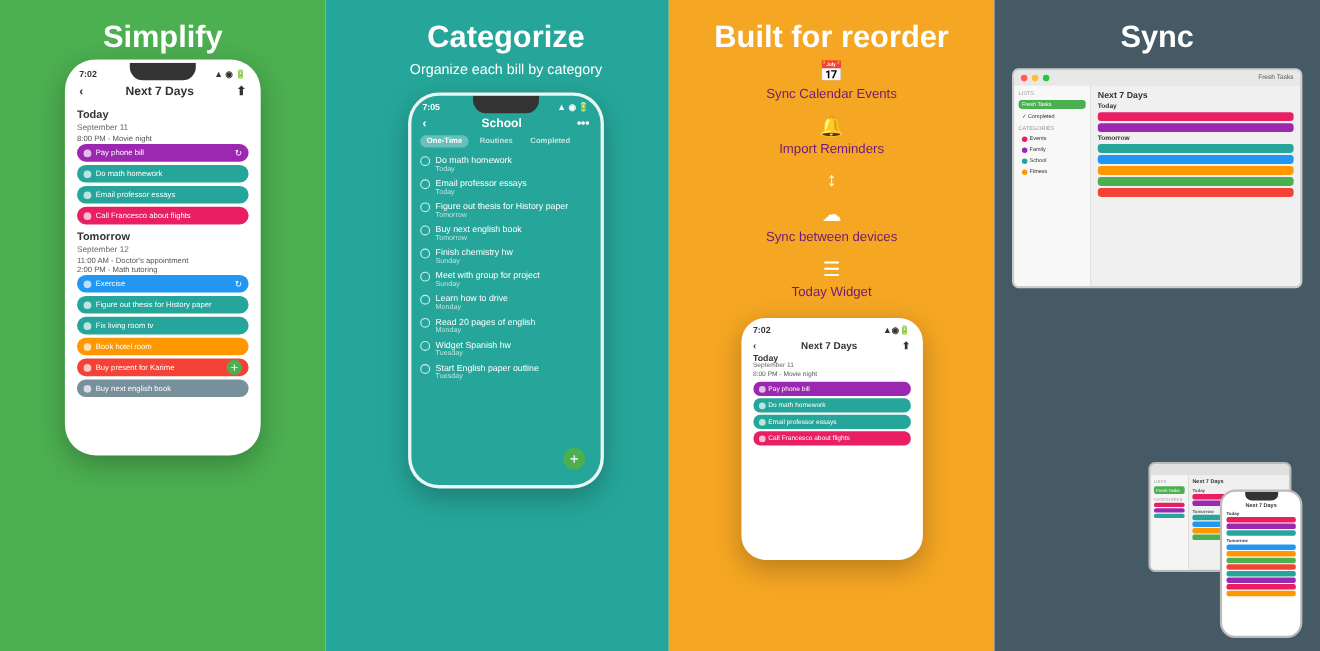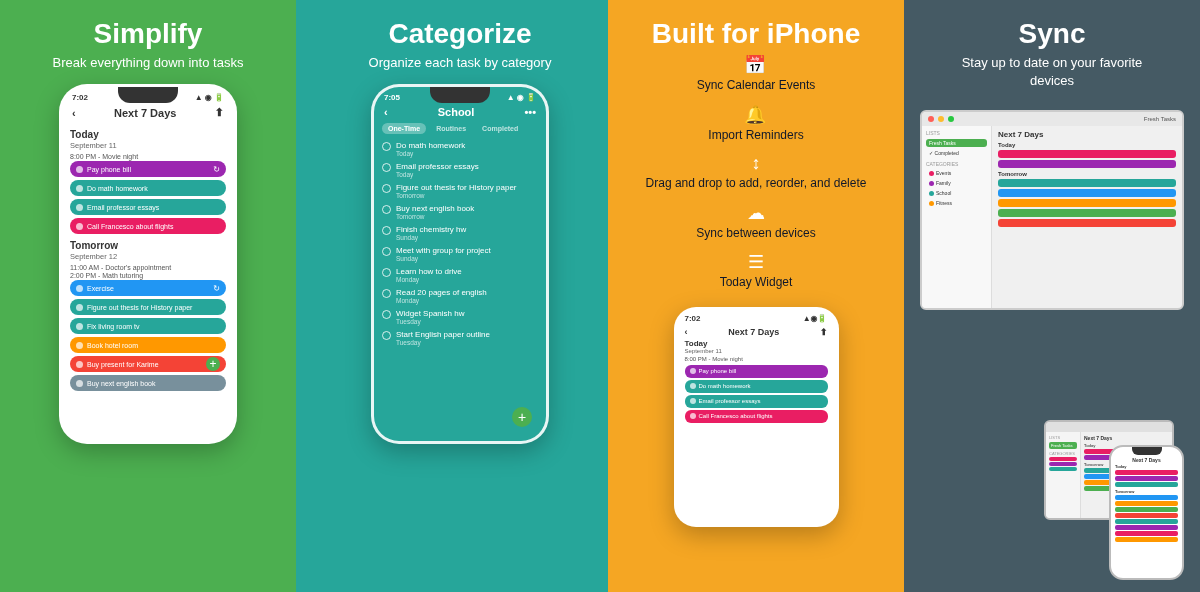--- a/index.html
+++ b/index.html
@@ -201,21 +201,21 @@
       flex-direction: column;
       align-items: center;
       gap: 2px;
     }
     .feature-icon {
       font-size: 18px;
       color: #fff;
     }
     .feature-label {
       font-size: 12px;
-      color: #0f172a;
+      color: #701a75;
       text-align: center;
       font-weight: 500;
       line-height: 1.3;
     }
 
     .orange-phone-container {
       width: 165px;
       height: 220px;
       background: #fff;
       border-radius: 22px;
@@ -224,21 +224,20 @@
       position: relative;
       box-shadow: 0 8px 24px rgba(0,0,0,0.25);
       margin-top: 6px;
     }
   </style>
 </head>
 <body>
 
 <div class="panel panel-green">
   <div class="panel-title">Simplify</div>
-  <div class="panel-subtitle">Break everything down into tasks</div>
 
   <div class="phone">
     <div class="phone-notch"></div>
     <div class="phone-status">
       <span>7:02</span>
       <span>▲ ◉ 🔋</span>
     </div>
     <div class="phone-header">
       <span>‹</span>
       <span>Next 7 Days</span>
@@ -295,21 +294,21 @@
       <div class="task-row task-light">
         <div class="task-dot"></div>
         <span>Buy next english book</span>
       </div>
     </div>
   </div>
 </div>
 
 <div class="panel panel-teal">
   <div class="panel-title">Categorize</div>
-  <div class="panel-subtitle">Organize each task by category</div>
+  <div class="panel-subtitle">Organize each bill by category</div>
 
   <div class="phone teal-phone-bg">
     <div class="phone-notch"></div>
     <div class="phone-status teal-phone-status" style="color:#fff;">
       <span>7:05</span>
       <span>▲ ◉ 🔋</span>
     </div>
     <div class="teal-phone-header">
       <span style="color:#fff;">‹</span>
       <span>School</span>
@@ -390,34 +389,33 @@
           <div class="teal-task-text">Start English paper outline</div>
           <div class="teal-task-date">Tuesday</div>
         </div>
       </div>
     </div>
     <div class="fab" style="background:#4CAF50;">+</div>
   </div>
 </div>
 
 <div class="panel panel-orange">
-  <div class="panel-title">Built for iPhone</div>
+  <div class="panel-title">Built for reorder</div>
 
   <div class="feature-list">
     <div class="feature-item">
       <div class="feature-icon">📅</div>
       <div class="feature-label">Sync Calendar Events</div>
     </div>
     <div class="feature-item">
       <div class="feature-icon">🔔</div>
       <div class="feature-label">Import Reminders</div>
     </div>
     <div class="feature-item">
       <div class="feature-icon">↕</div>
-      <div class="feature-label">Drag and drop to add, reorder, and delete</div>
     </div>
     <div class="feature-item">
       <div class="feature-icon">☁</div>
       <div class="feature-label">Sync between devices</div>
     </div>
     <div class="feature-item">
       <div class="feature-icon">☰</div>
       <div class="feature-label">Today Widget</div>
     </div>
   </div>
@@ -453,21 +451,20 @@
           <div style="width:6px;height:6px;border-radius:50%;background:rgba(255,255,255,0.7);margin-right:3px;"></div>
           <span style="font-size:6px;color:#fff;">Call Francesco about flights</span>
         </div>
       </div>
     </div>
   </div>
 </div>
 
 <div class="panel panel-blue">
   <div class="panel-title">Sync</div>
-  <div class="panel-subtitle">Stay up to date on your favorite<br>devices</div>
 
   <div style="position:relative;width:100%;flex:1;display:flex;align-items:flex-end;justify-content:center;margin-top:8px;">
 
     <div style="position:absolute;top:0;left:0;right:0;width:100%;height:200px;background:#f0f0f0;border-radius:6px;border:2px solid #ccc;overflow:hidden;">
       <div style="background:#e8e8e8;height:14px;display:flex;align-items:center;padding:0 6px;gap:4px;">
         <div style="width:6px;height:6px;border-radius:50%;background:#FF5F57;"></div>
         <div style="width:6px;height:6px;border-radius:50%;background:#FEBC2E;"></div>
         <div style="width:6px;height:6px;border-radius:50%;background:#28C840;"></div>
         <span style="font-size:6px;color:#555;margin-left:auto;">Fresh Tasks</span>
       </div>

